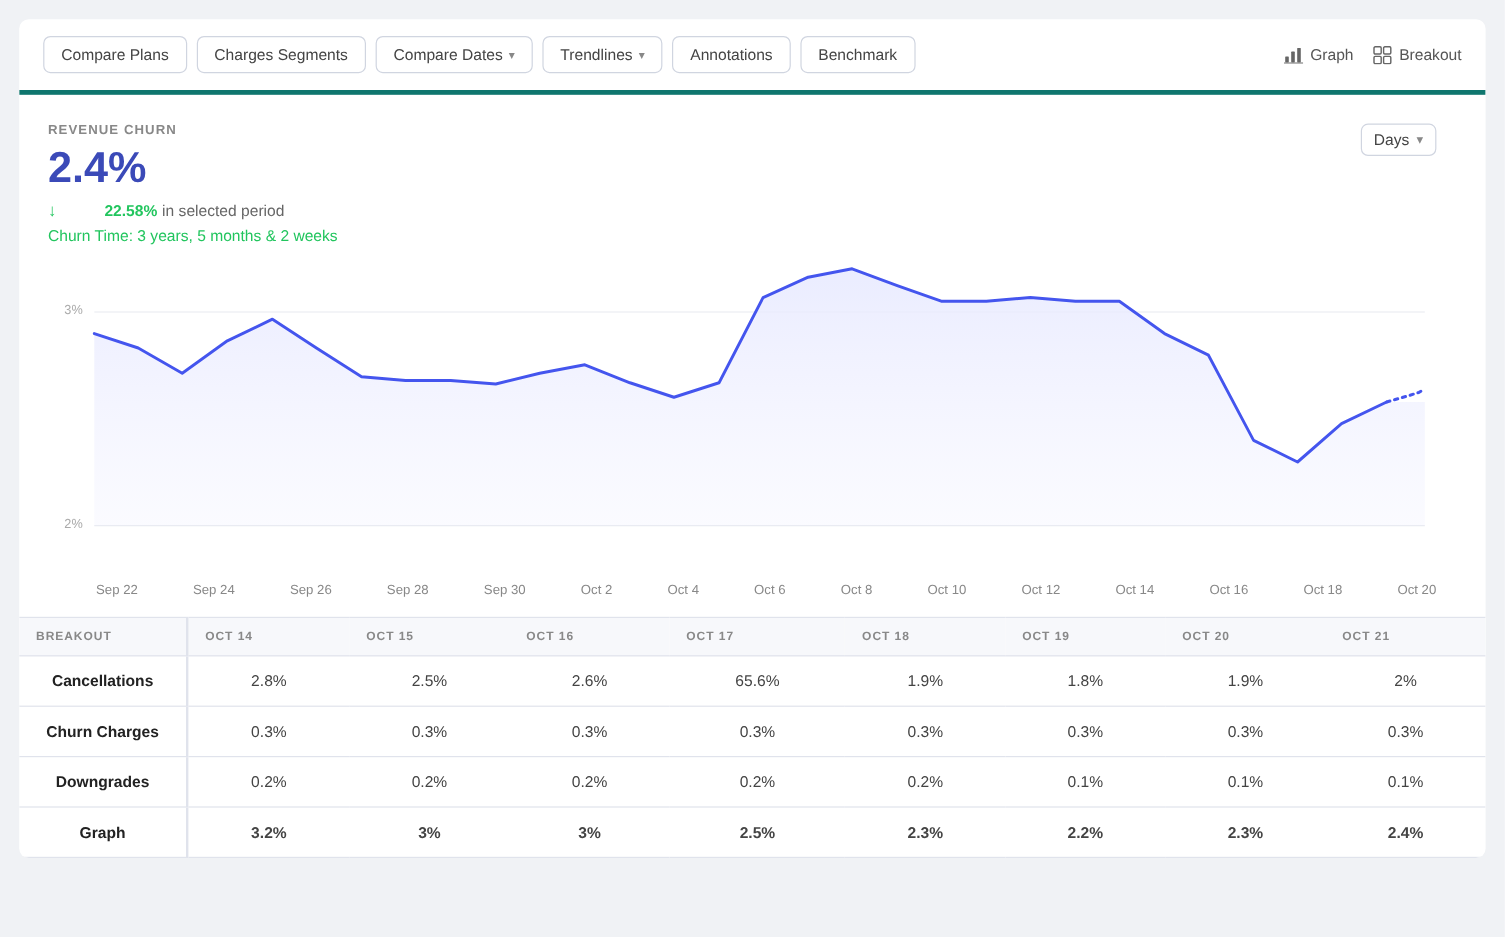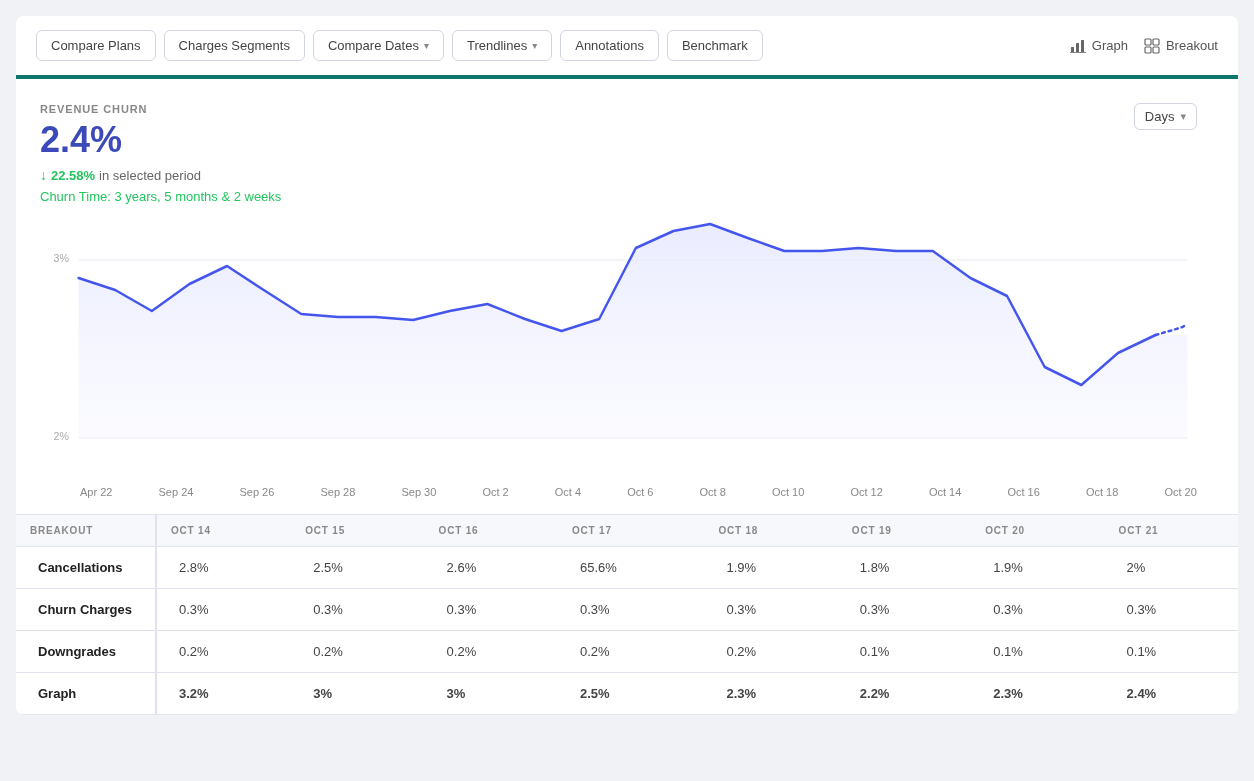--- a/index.html
+++ b/index.html
@@ -11,36 +11,36 @@
     .toolbar-spacer { flex: 1; }
     .toolbar-right { display: flex; gap: 16px; align-items: flex-end; }
     .toolbar-right-btn { display: flex; align-items: center; gap: 6px; color: #555; cursor: pointer; font-size: 13px; }
     .toolbar-right-btn svg { width: 16px; height: 16px; }
 
     .chart-section { padding: 24px 41px 0 24px; }
     .metric-label { font-size: 11px; font-weight: 600; color: #888; letter-spacing: 0.08em; text-transform: uppercase; margin-bottom: 4px; }
     .metric-value { font-size: 36px; font-weight: 700; color: #3b4ab8; margin-bottom: 6px; }
     .metric-change { display: flex; align-items: center; gap: 4px; margin-bottom: 6px; }
     .metric-change-arrow { color: #22c55e; font-size: 14px; }
-    .metric-change-pct { color: #22c55e; font-weight: 600; font-size: 13px; }
+    .metric-change-pct { color: #22c55e; font-weight: 600; font-size: 13px; margin-left: 36px; }
     .metric-change-text { color: #666; font-size: 13px; }
     .churn-time { font-size: 13px; color: #333; margin-bottom: 16px; }
     .churn-time span { color: #22c55e; font-weight: 500; }
     .days-select { border: 1px solid #d0d5e0; border-radius: 6px; padding: 5px 10px; font-size: 13px; color: #444; background: #fff; cursor: pointer; display: flex; align-items: center; gap: 6px; }
 
     .chart-wrapper { position: relative; width: 100%; height: 260px; margin-bottom: 0; }
     .chart-svg { width: 100%; height: 100%; }
 
     .x-axis { display: flex; justify-content: space-between; padding: 6px 0 16px 40px; color: #888; font-size: 11px; }
 
     .table-section { width: 100%; border-collapse: collapse; }
     .table-section thead tr { background: #f7f8fb; }
     .table-section th { padding: 10px 14px; text-align: left; font-size: 10px; font-weight: 700; color: #888; letter-spacing: 0.08em; border-top: 1px solid #e0e3ec; border-bottom: 1px solid #e0e3ec; }
     .table-section th:first-child { width: 140px; border-right: 2px solid #e0e3ec; }
-    .table-section td { padding: 13px 22px; font-size: 13px; border-bottom: 1px solid #e0e3ec; color: #444; }
+    .table-section td { padding: 13px 22px; font-size: 13px; border-bottom: 1px solid #e0e3ec; color: #444; text-align: center; }
     .table-section td:first-child { font-weight: 700; color: #222; border-right: 2px solid #e0e3ec; }
     .table-section tr:last-child td { font-weight: 600; }
     .table-section tr:last-child td:first-child { font-weight: 700; }
     .y-label { fill: #aaa; font-size: 11px; }
   </style>
 </head>
 <body>
 
 <div class="container">
 
@@ -127,21 +127,21 @@
 
         <polygon points="40,58 78,70 116,91 155,64 194,46 232,70 271,94 309,97 348,97 387,100 425,91 464,84 503,99 541,111 580,99 618,28 657,11 695,4 734,18 772,31 811,31 849,28 888,31 926,31 965,58 1003,76 1042,147 1080,165 1118,133 1157,115 1190,115 1190,218 40,218" fill="url(#areaGrad)"></polygon>
 
         <polyline points="40,58 78,70 116,91 155,64 194,46 232,70 271,94 309,97 348,97 387,100 425,91 464,84 503,99 541,111 580,99 618,28 657,11 695,4 734,18 772,31 811,31 849,28 888,31 926,31 965,58 1003,76 1042,147 1080,165 1118,133 1157,115" fill="none" stroke="#4455ee" stroke-width="2.5" stroke-linejoin="round" stroke-linecap="round"></polyline>
 
         <polyline points="1157,115 1175,110 1185,107 1190,104" fill="none" stroke="#4455ee" stroke-width="2.5" stroke-dasharray="3,4" stroke-linecap="round"></polyline>
       </svg>
     </div>
 
     <div class="x-axis">
-      <span>Apr 22</span>
+      <span>Sep 22</span>
       <span>Sep 24</span>
       <span>Sep 26</span>
       <span>Sep 28</span>
       <span>Sep 30</span>
       <span>Oct 2</span>
       <span>Oct 4</span>
       <span>Oct 6</span>
       <span>Oct 8</span>
       <span>Oct 10</span>
       <span>Oct 12</span>

